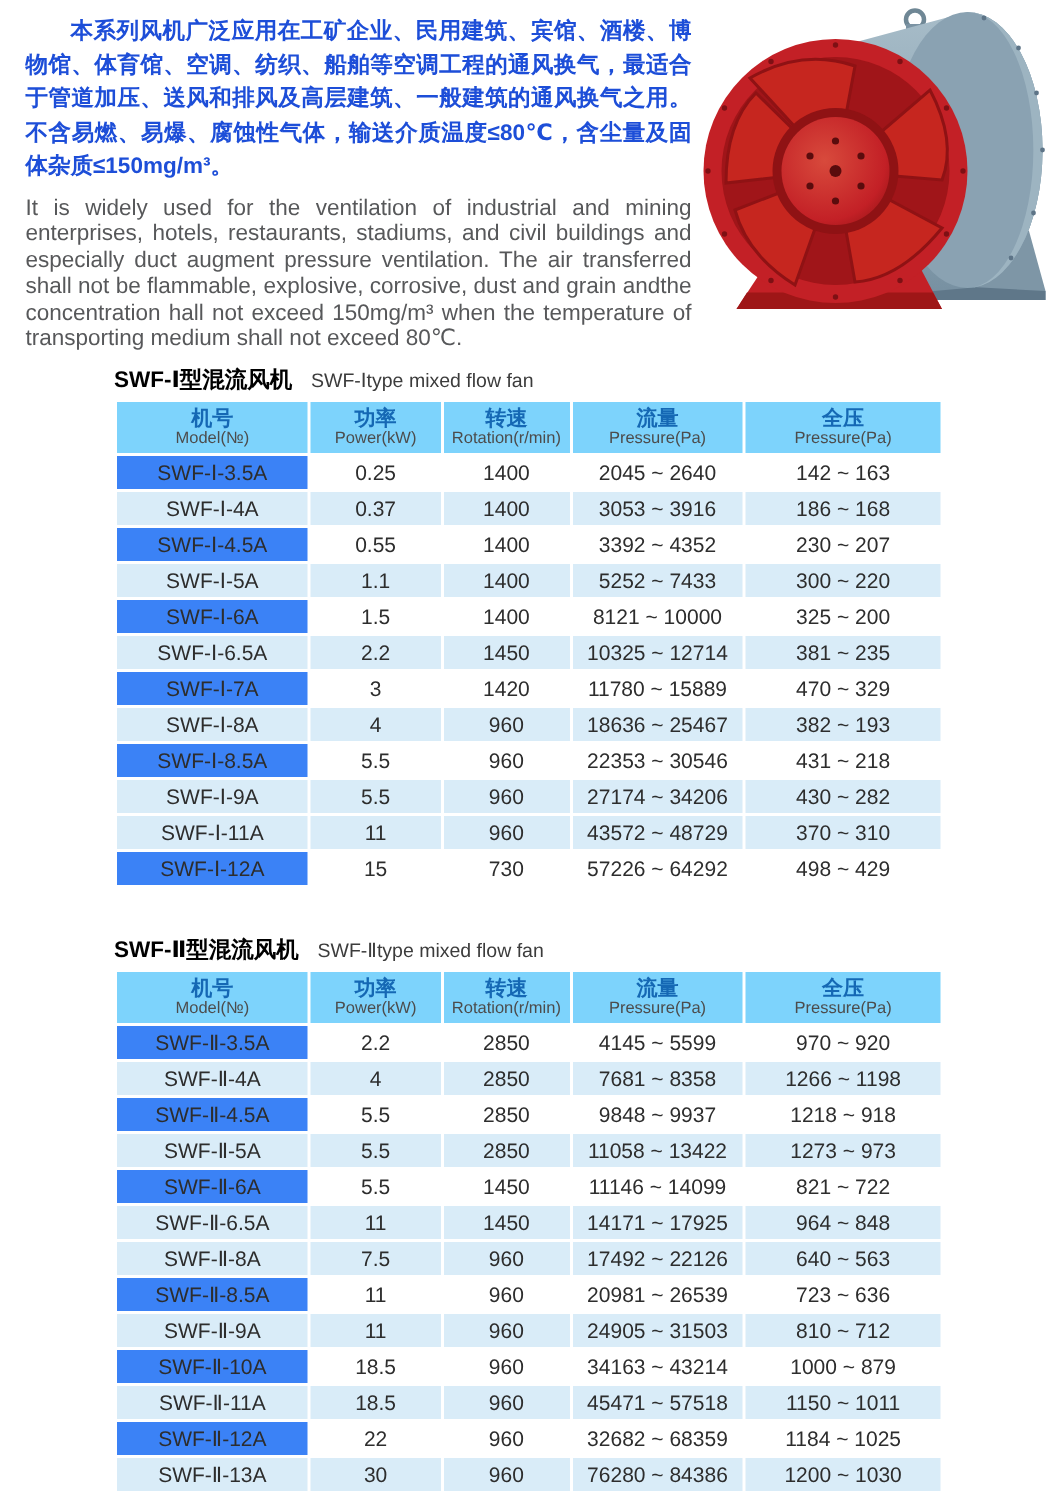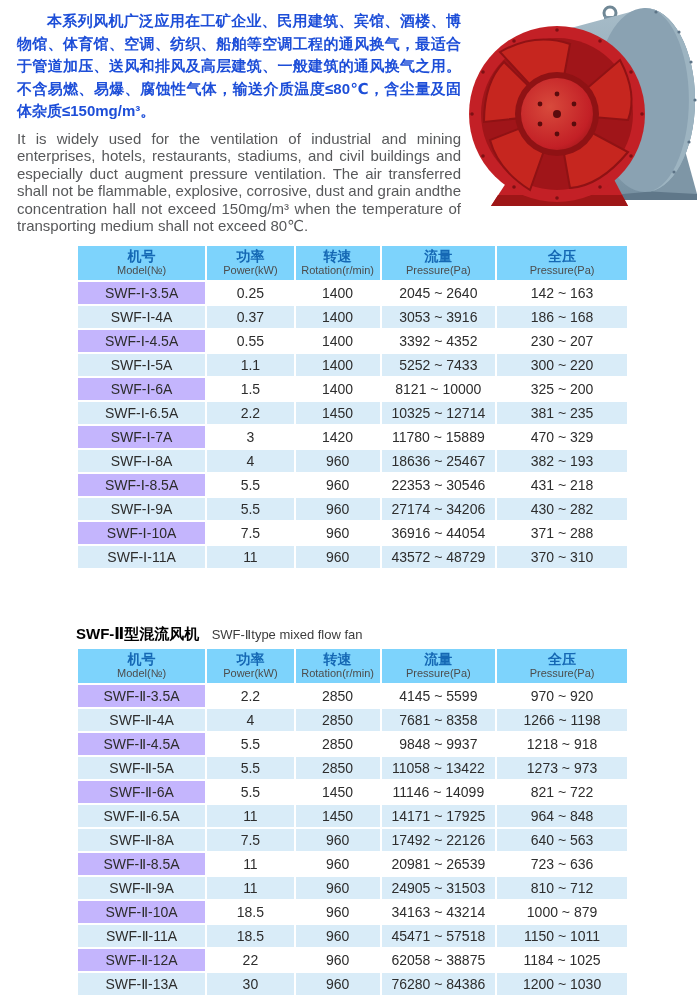--- a/index.html
+++ b/index.html
@@ -29,21 +29,21 @@
   .ttitle-cn{font-size:15px;font-weight:bold;color:#000;}
   .ttitle-en{font-size:13px;font-weight:normal;color:#3c3c3c;margin-left:8px;}
   table{width:100%;border-collapse:separate;border-spacing:2px;table-layout:fixed;}
   th{background:#7dd3fc;padding:2px 0 3px;vertical-align:middle;font-weight:normal;}
   .th-cn{display:block;font-size:14px;font-weight:bold;color:#1568b4;line-height:16px;}
   .th-en{display:block;font-size:11px;color:#4c4c4c;line-height:13px;}
   td{
     height:20px;text-align:center;vertical-align:middle;
     font-size:14px;color:#2d2d2d;background:#ffffff;
   }
-  td:first-child{background:#c4b5fd;}
+  td:first-child{background:#3b82f6;}
   tr.alt td{background:#d9ecf8;}
   .c0{width:23.5%;} .c1{width:16%;} .c2{width:15.5%;} .c3{width:21%;} .c4{width:24%;}
 </style>
 </head>
 <body>
 
 <div class="intro">
   <p class="intro-cn">本系列风机广泛应用在工矿企业、民用建筑、宾馆、酒楼、博物馆、体育馆、空调、纺织、船舶等空调工程的通风换气，最适合于管道加压、送风和排风及高层建筑、一般建筑的通风换气之用。不含易燃、易爆、腐蚀性气体，输送介质温度≤80℃，含尘量及固体杂质≤150mg/m³。</p>
   <p class="intro-en">It is widely used for the ventilation of industrial and mining enterprises, hotels, restaurants, stadiums, and civil buildings and especially duct augment pressure ventilation. The air transferred shall not be flammable, explosive, corrosive, dust and grain andthe concentration hall not exceed 150mg/m³ when the temperature of transporting medium shall not exceed 80℃.</p>
 </div>
@@ -119,20 +119,24 @@
         <circle cx="54" cy="185" r="1.8"></circle>
       <circle cx="23" cy="154" r="1.8"></circle>
         <circle cx="12" cy="112" r="1.8"></circle>
       <circle cx="23" cy="70" r="1.8"></circle>
         <circle cx="54" cy="39" r="1.8"></circle>
     </g>
   </svg>
 </div>
 
 <div class="tsec tsec1">
+  <p class="ttitle">
+    <span class="ttitle-cn">SWF-Ⅰ型混流风机</span>
+    <span class="ttitle-en">SWF-Ⅰtype mixed flow fan</span>
+  </p>
   <table>
     <colgroup>
         <col class="c0">
         <col class="c1">
         <col class="c2">
         <col class="c3">
         <col class="c4">
       </colgroup>
     <thead>
       <tr>
@@ -222,33 +226,33 @@
           <td>22353 ~ 30546</td>
           <td>431 ~ 218</td>
         </tr>
         <tr class="alt">
           <td>SWF-Ⅰ-9A</td>
           <td>5.5</td>
           <td>960</td>
           <td>27174 ~ 34206</td>
           <td>430 ~ 282</td>
         </tr>
-        <tr>
-          <td>SWF-Ⅰ-10A</td>
-          <td>7.5</td>
-          <td>960</td>
-          <td>36916 ~ 44054</td>
-          <td>371 ~ 288</td>
-        </tr>
         <tr class="alt">
           <td>SWF-Ⅰ-11A</td>
           <td>11</td>
           <td>960</td>
           <td>43572 ~ 48729</td>
           <td>370 ~ 310</td>
+        </tr>
+        <tr>
+          <td>SWF-Ⅰ-12A</td>
+          <td>15</td>
+          <td>730</td>
+          <td>57226 ~ 64292</td>
+          <td>498 ~ 429</td>
         </tr>
       </tbody>
   </table>
 </div>
 
 <div class="tsec tsec2">
   <p class="ttitle">
     <span class="ttitle-cn">SWF-Ⅱ型混流风机</span>
     <span class="ttitle-en">SWF-Ⅱtype mixed flow fan</span>
   </p>
@@ -359,21 +363,21 @@
           <td>SWF-Ⅱ-11A</td>
           <td>18.5</td>
           <td>960</td>
           <td>45471 ~ 57518</td>
           <td>1150 ~ 1011</td>
         </tr>
         <tr>
           <td>SWF-Ⅱ-12A</td>
           <td>22</td>
           <td>960</td>
-          <td>62058 ~ 38875</td>
+          <td>32682 ~ 68359</td>
           <td>1184 ~ 1025</td>
         </tr>
         <tr class="alt">
           <td>SWF-Ⅱ-13A</td>
           <td>30</td>
           <td>960</td>
           <td>76280 ~ 84386</td>
           <td>1200 ~ 1030</td>
         </tr>
       </tbody>

